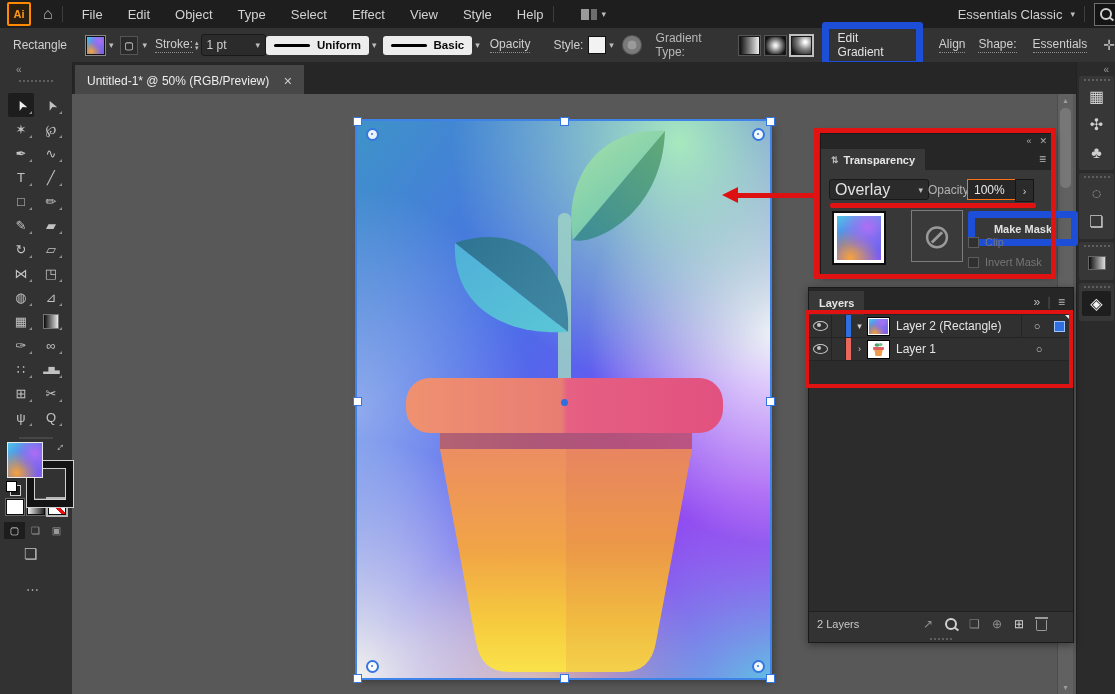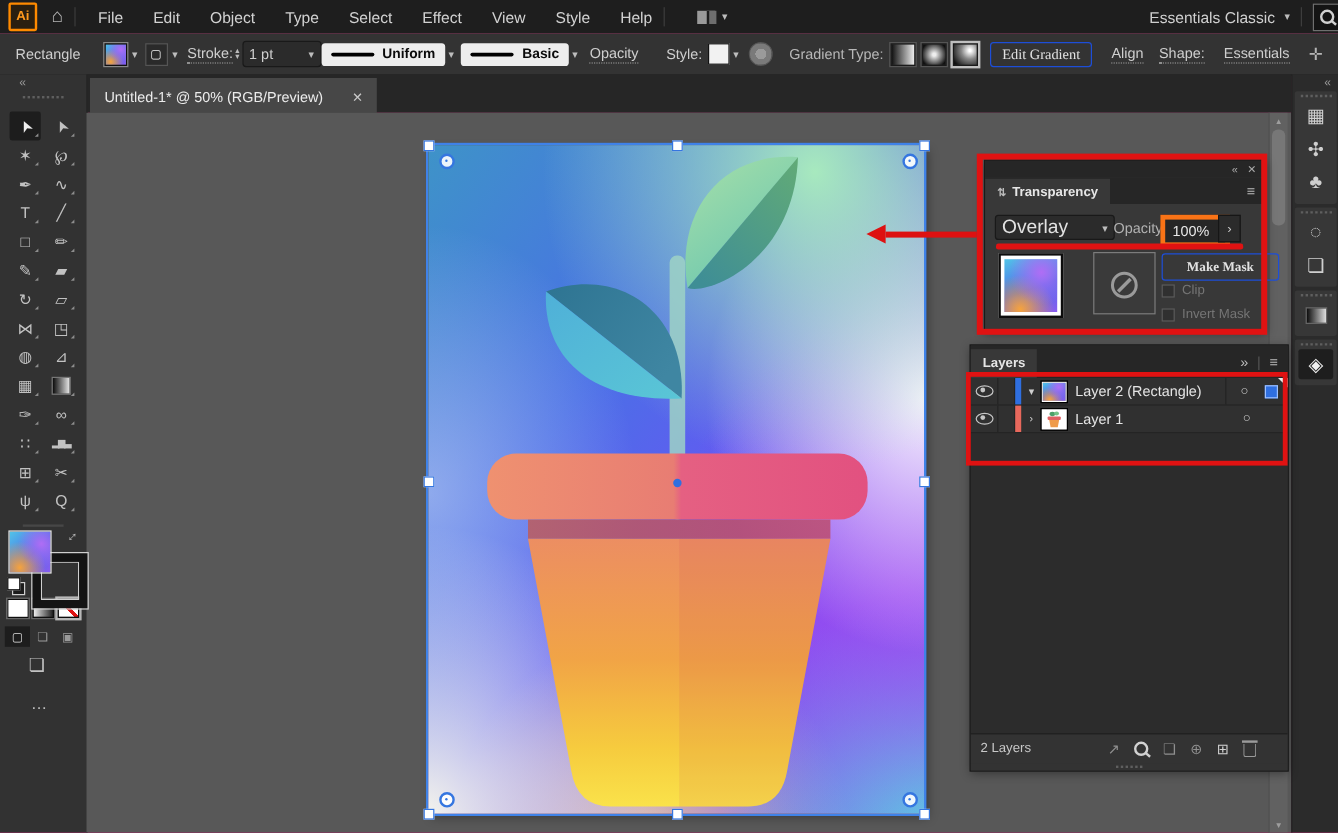--- a/index.html
+++ b/index.html
@@ -28,25 +28,25 @@
   .stepper{display:flex;flex-direction:column;line-height:5px;font-size:7px;color:#bbb;margin:0 2px;}
   .dd{background:#2b2b2b;border:1px solid #191919;border-radius:3px;height:20px;display:flex;align-items:center;padding:0 5px;gap:5px;}
   .profile{background:#ededed;border-radius:3px;height:19px;display:flex;align-items:center;padding:0 8px;gap:7px;color:#0a0a0a;font-size:11.5px;font-weight:bold;}
   .pline{width:36px;height:3px;background:#000;border-radius:2px;}
   .recolor{width:18px;height:18px;border-radius:50%;background:radial-gradient(circle at 50% 50%,#9a9a9a 35%,#7a7a7a 36% 70%,#8d8d8d 71%);border:1px solid #565656;}
   .gbtn{width:19px;height:17px;border:1px solid #1a1a1a;outline:1px solid #555;}
   .gbtn.lin{background:linear-gradient(90deg,#111,#eee);}
   .gbtn.rad{background:radial-gradient(circle,#eee 10%,#111 85%);}
   .gbtn.free{background:radial-gradient(circle at 70% 30%,#fff 5%,#888 40%,#111 90%);}
   .gbtn.on{outline:2px solid #bfbfbf;}
-  .btn{border:1px solid #1d4ed8;border-radius:3px;padding:2px 9px;font-size:12px;color:#e2e2e2;background:transparent;font-family:Liberation Serif, serif;}
+  .btn{border:7px solid #1d4ed8;border-radius:3px;padding:2px 9px;font-size:12px;color:#e2e2e2;background:transparent;}
   .xicon{color:#c9c9c9;font-size:13px;}
   
   #tabstrip{left:72px;top:62px;width:1004px;height:32px;background:#262626;}
-  #doctab{position:absolute;left:3px;top:3px;height:32px;background:#474747;display:flex;align-items:center;padding:0 12px;gap:24px;font-size:12px;color:#ececec;}
+  #doctab{position:absolute;left:3px;top:3px;height:32px;background:#474747;display:flex;align-items:center;padding:0 12px;gap:14px;font-size:12px;color:#ececec;}
   
   #toolbar{left:0;top:62px;width:72px;height:632px;background:#323232;border-right:1px solid #222;}
   #tb-collapse{position:absolute;left:16px;top:2px;font-size:10px;color:#9a9a9a;}
   .grip{border-top:2px dotted #5f5f5f;width:34px;margin:0 auto;}
   #tool-grid{position:absolute;left:8px;top:31px;display:grid;grid-template-columns:26px 26px;grid-auto-rows:24px;column-gap:4px;}
   .tool{position:relative;display:flex;align-items:center;justify-content:center;color:#c2c2c2;font-size:13px;border-radius:2px;}
   .tool::after{content:"";position:absolute;right:2px;bottom:3px;border-left:3px solid transparent;border-bottom:3px solid #8d8d8d;}
   .tool.sel{background:#1d1d1d;color:#f0f0f0;}
   .mini-grad{width:14px;height:13px;background:linear-gradient(90deg,#0a0a0a,#e8e8e8);border:1px solid #777;}
   #fs-area{position:absolute;left:0;top:375px;width:72px;}
@@ -95,21 +95,21 @@
   .panel{position:absolute;background:#333;border:1px solid #1a1a1a;box-shadow:0 2px 8px rgba(0,0,0,.4);z-index:20;}
   .phead{height:14px;background:#262626;display:flex;align-items:center;justify-content:flex-end;gap:8px;padding:0 7px;font-size:9px;color:#aaa;}
   .ptabs{height:22px;background:#262626;display:flex;align-items:flex-end;position:relative;}
   .ptab{background:#383838;height:21px;display:flex;align-items:center;gap:5px;padding:0 10px;font-size:11px;font-weight:bold;color:#e6e6e6;}
   .pmenu{position:absolute;right:8px;top:4px;font-size:12px;color:#bbb;}
   #transparency-panel{left:820px;top:133px;width:233px;height:141px;}
   #tp-body{position:relative;background:#383838;height:105px;}
   #tp-blend{position:absolute;left:8px;top:9px;width:88px;height:19px;}
   #tp-blend .lbl{flex:1;font-size:16px;color:#e2e2e2;}
   #tp-oplabel{position:absolute;left:107px;top:13px;font-size:12px;color:#b2b2b2;}
-  #tp-opval{position:absolute;left:146px;top:9px;width:44px;height:19px;background:#262626;border:4px solid #f97316;display:flex;align-items:center;padding-left:6px;font-size:12px;color:#e8e8e8;}
+  #tp-opval{position:absolute;left:146px;top:9px;width:44px;height:19px;background:#262626;border:1px solid #f97316;display:flex;align-items:center;padding-left:6px;font-size:12px;color:#e8e8e8;}
   #tp-opbtn{position:absolute;left:194px;top:9px;width:17px;height:21px;background:#2b2b2b;border:1px solid #161616;display:flex;align-items:center;justify-content:center;font-size:11px;color:#ccc;}
   #tp-thumb{position:absolute;left:11px;top:41px;width:44px;height:44px;background:#fff;border:2px solid #0d0d0d;padding:3px;}
   #tp-thumb>div{width:100%;height:100%;background:radial-gradient(circle at 70% 25%,#b06df5,transparent 60%),radial-gradient(circle at 30% 95%,#f6a33c,transparent 55%),linear-gradient(160deg,#52c4e8,#4a6ce8 55%,#8a5cf0);}
   #tp-nomask{position:absolute;left:90px;top:40px;width:50px;height:50px;background:#3a3a3a;border:1px solid #7c7c7c;display:flex;align-items:center;justify-content:center;font-size:34px;color:#9a9a9a;}
   #tp-makemask{position:absolute;left:147px;top:41px;width:78px;height:17px;display:flex;align-items:center;justify-content:center;font-size:11px;font-weight:bold;}
   .ckrow{position:absolute;left:147px;display:flex;align-items:center;gap:6px;font-size:11px;color:#757575;}
   .ckbox{width:9px;height:9px;border:1px solid #5c5c5c;background:#303030;}
   #layers-panel{left:808px;top:287px;width:264px;height:354px;display:flex;flex-direction:column;}
   #layers-rows{background:#303030;}
   .lrow{position:relative;height:22px;display:flex;align-items:center;border-bottom:1px solid #242424;font-size:12px;color:#e4e4e4;}

